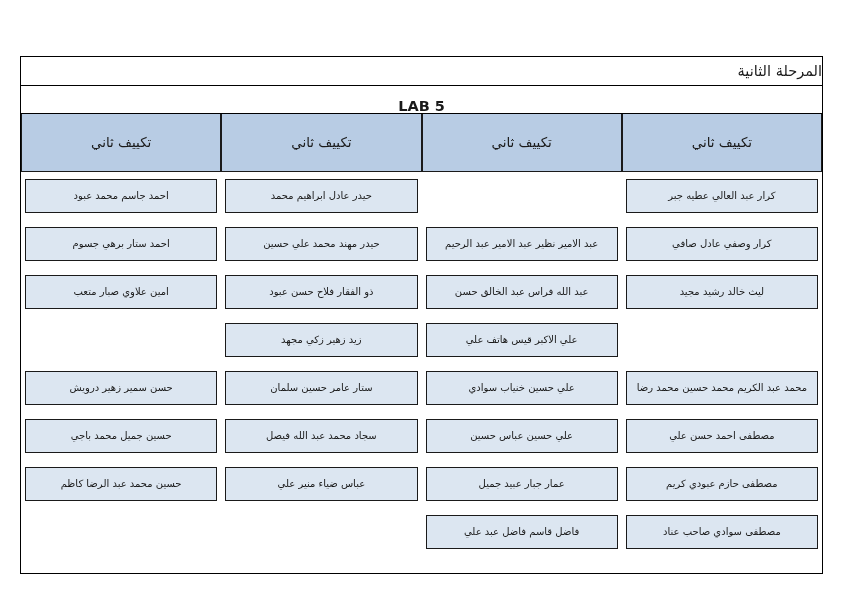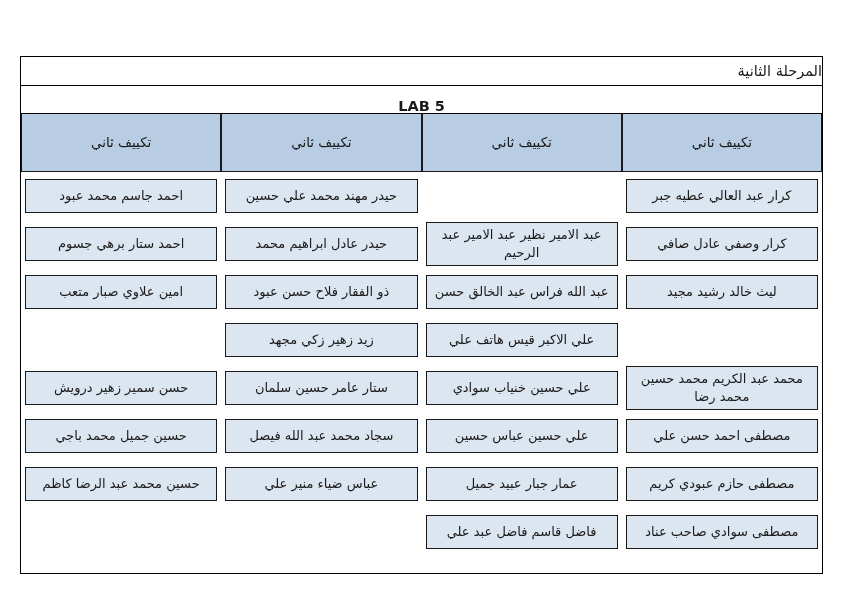--- a/index.html
+++ b/index.html
@@ -123,21 +123,21 @@
     min-height: 34px;
     background: #dce6f1;
     border: 1.3px solid #1a1a1a;
     display: flex;
     align-items: center;
     justify-content: center;
     text-align: center;
     padding: 3px 5px;
   }
   .cell-text {
-    font-size: 13px;
+    font-size: 10px;
     color: #1a1a1a;
     line-height: 1.35;
     font-weight: 400;
     word-break: normal;
   }
   .cell.empty {
     background: transparent;
     border: none;
   }
 
@@ -247,26 +247,26 @@
           </div>
         </div>
       </div>
 
       <div class="col">
         <div class="col-head">
           <span class="col-head-text">تكييف ثاني</span>
         </div>
         <div class="cell-slot">
           <div class="cell">
+            <span class="cell-text">حيدر عادل ابراهيم محمد</span>
+          </div>
+        </div>
+        <div class="cell-slot">
+          <div class="cell">
             <span class="cell-text">حيدر مهند محمد علي حسين</span>
-          </div>
-        </div>
-        <div class="cell-slot">
-          <div class="cell">
-            <span class="cell-text">حيدر عادل ابراهيم محمد</span>
           </div>
         </div>
         <div class="cell-slot">
           <div class="cell">
             <span class="cell-text">ذو الفقار فلاح حسن عبود</span>
           </div>
         </div>
         <div class="cell-slot">
           <div class="cell">
             <span class="cell-text">زيد زهير زكي مجهد</span>

